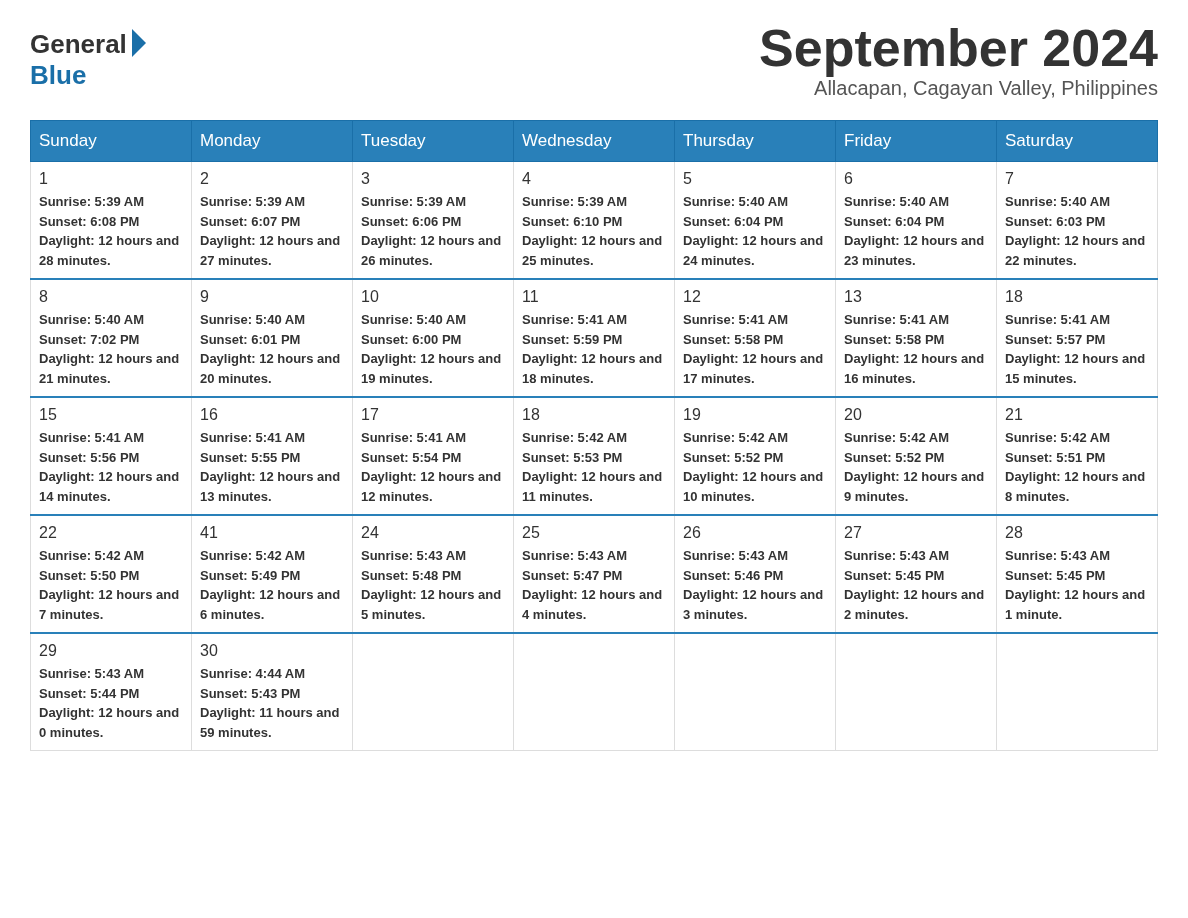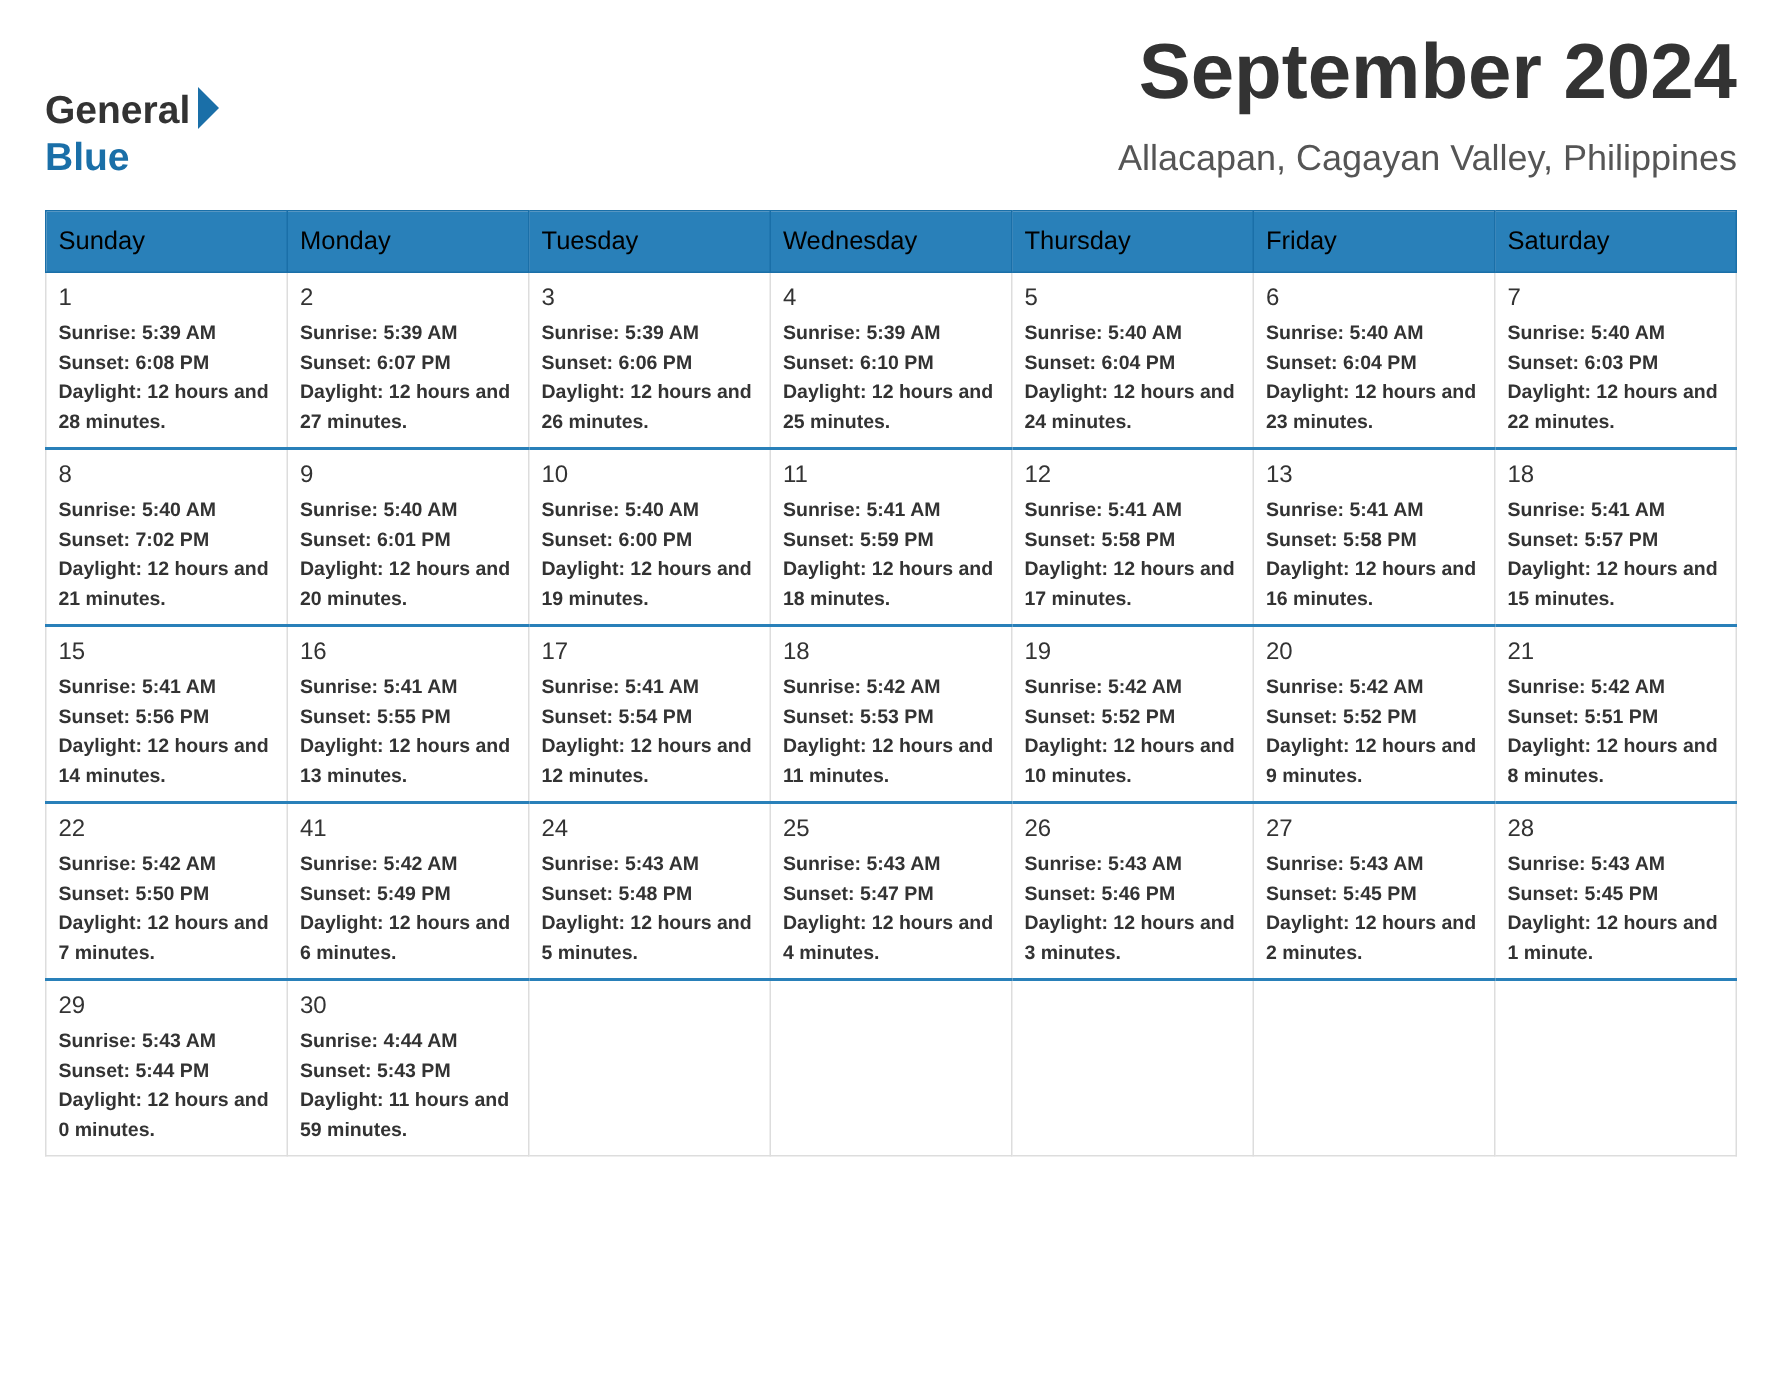--- a/index.html
+++ b/index.html
@@ -6,21 +6,21 @@
     body {
       font-family: Arial, sans-serif;
       background: #fff;
       padding: 20px 30px;
       width: 1188px;
       min-height: 918px;
     }
     .header {
       display: flex;
       justify-content: space-between;
-      align-items: flex-end;
+      align-items: center;
       margin-bottom: 20px;
     }
     .logo {
       display: flex;
       flex-direction: column;
       align-items: flex-start;
     }
     .logo-top {
       display: flex;
       align-items: center;
@@ -49,32 +49,32 @@
     .title-section {
       text-align: right;
     }
     .month-title {
       font-size: 52px;
       font-weight: bold;
       color: #333;
       line-height: 1.1;
     }
     .location {
-      font-size: 24px;
+      font-size: 20px;
       color: #555;
-      margin-top: 15px;
+      margin-top: 0;
     }
     .calendar {
       width: 100%;
       border-collapse: collapse;
       border: 1px solid #ccc;
     }
     .calendar th {
       background-color: #2980b9;
-      color: #000000;
+      color: #ffffff;
       padding: 10px 8px;
       text-align: left;
       font-size: 17px;
       font-weight: normal;
       border: 1px solid #1a6fa8;
     }
     .calendar td {
       vertical-align: top;
       padding: 8px 8px;
       border: 1px solid #ddd;

